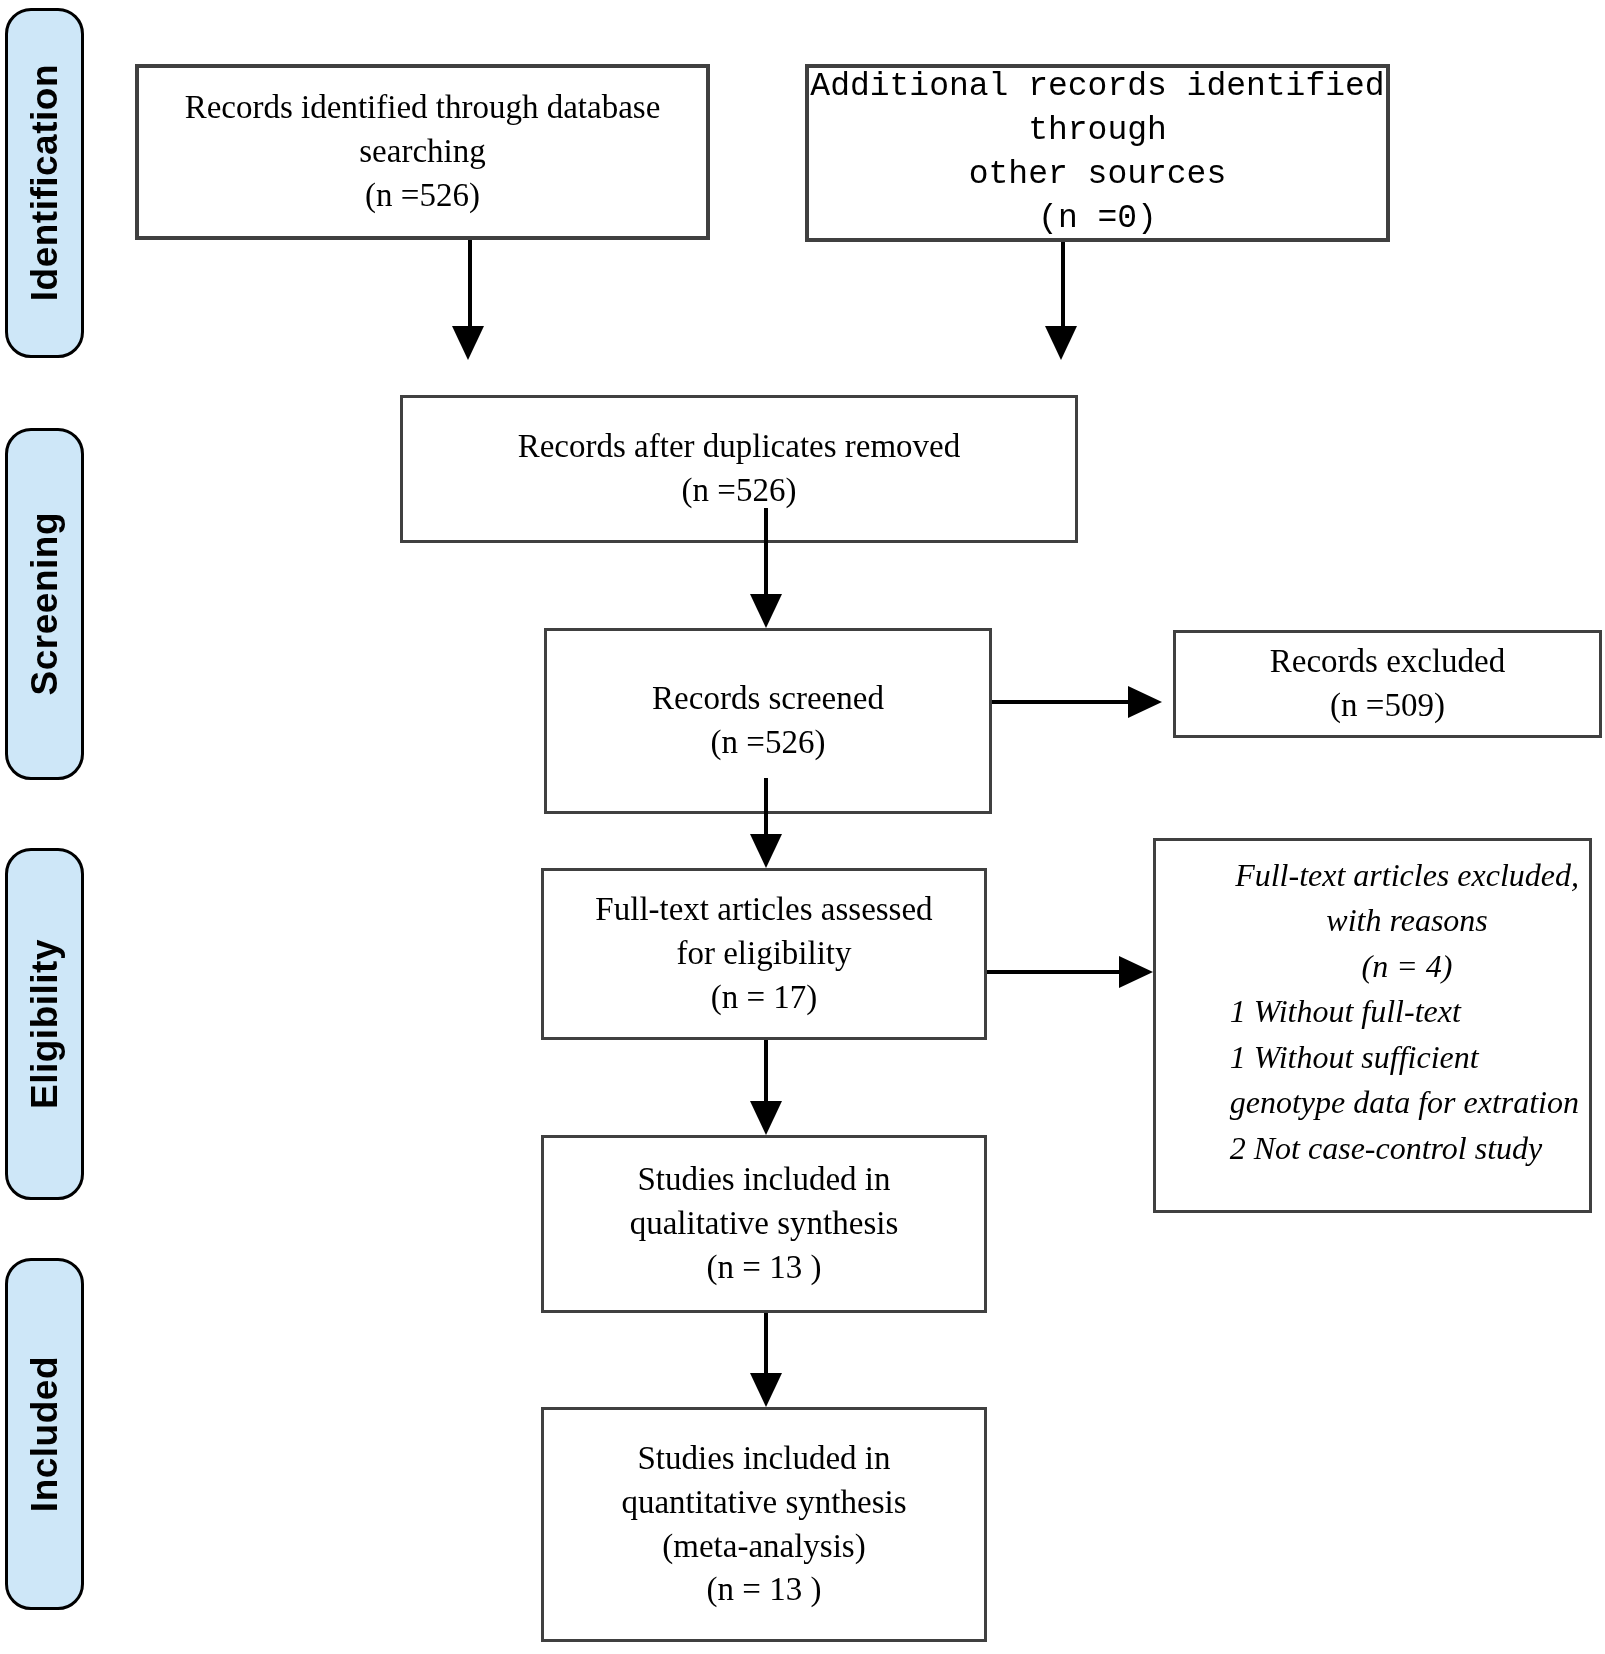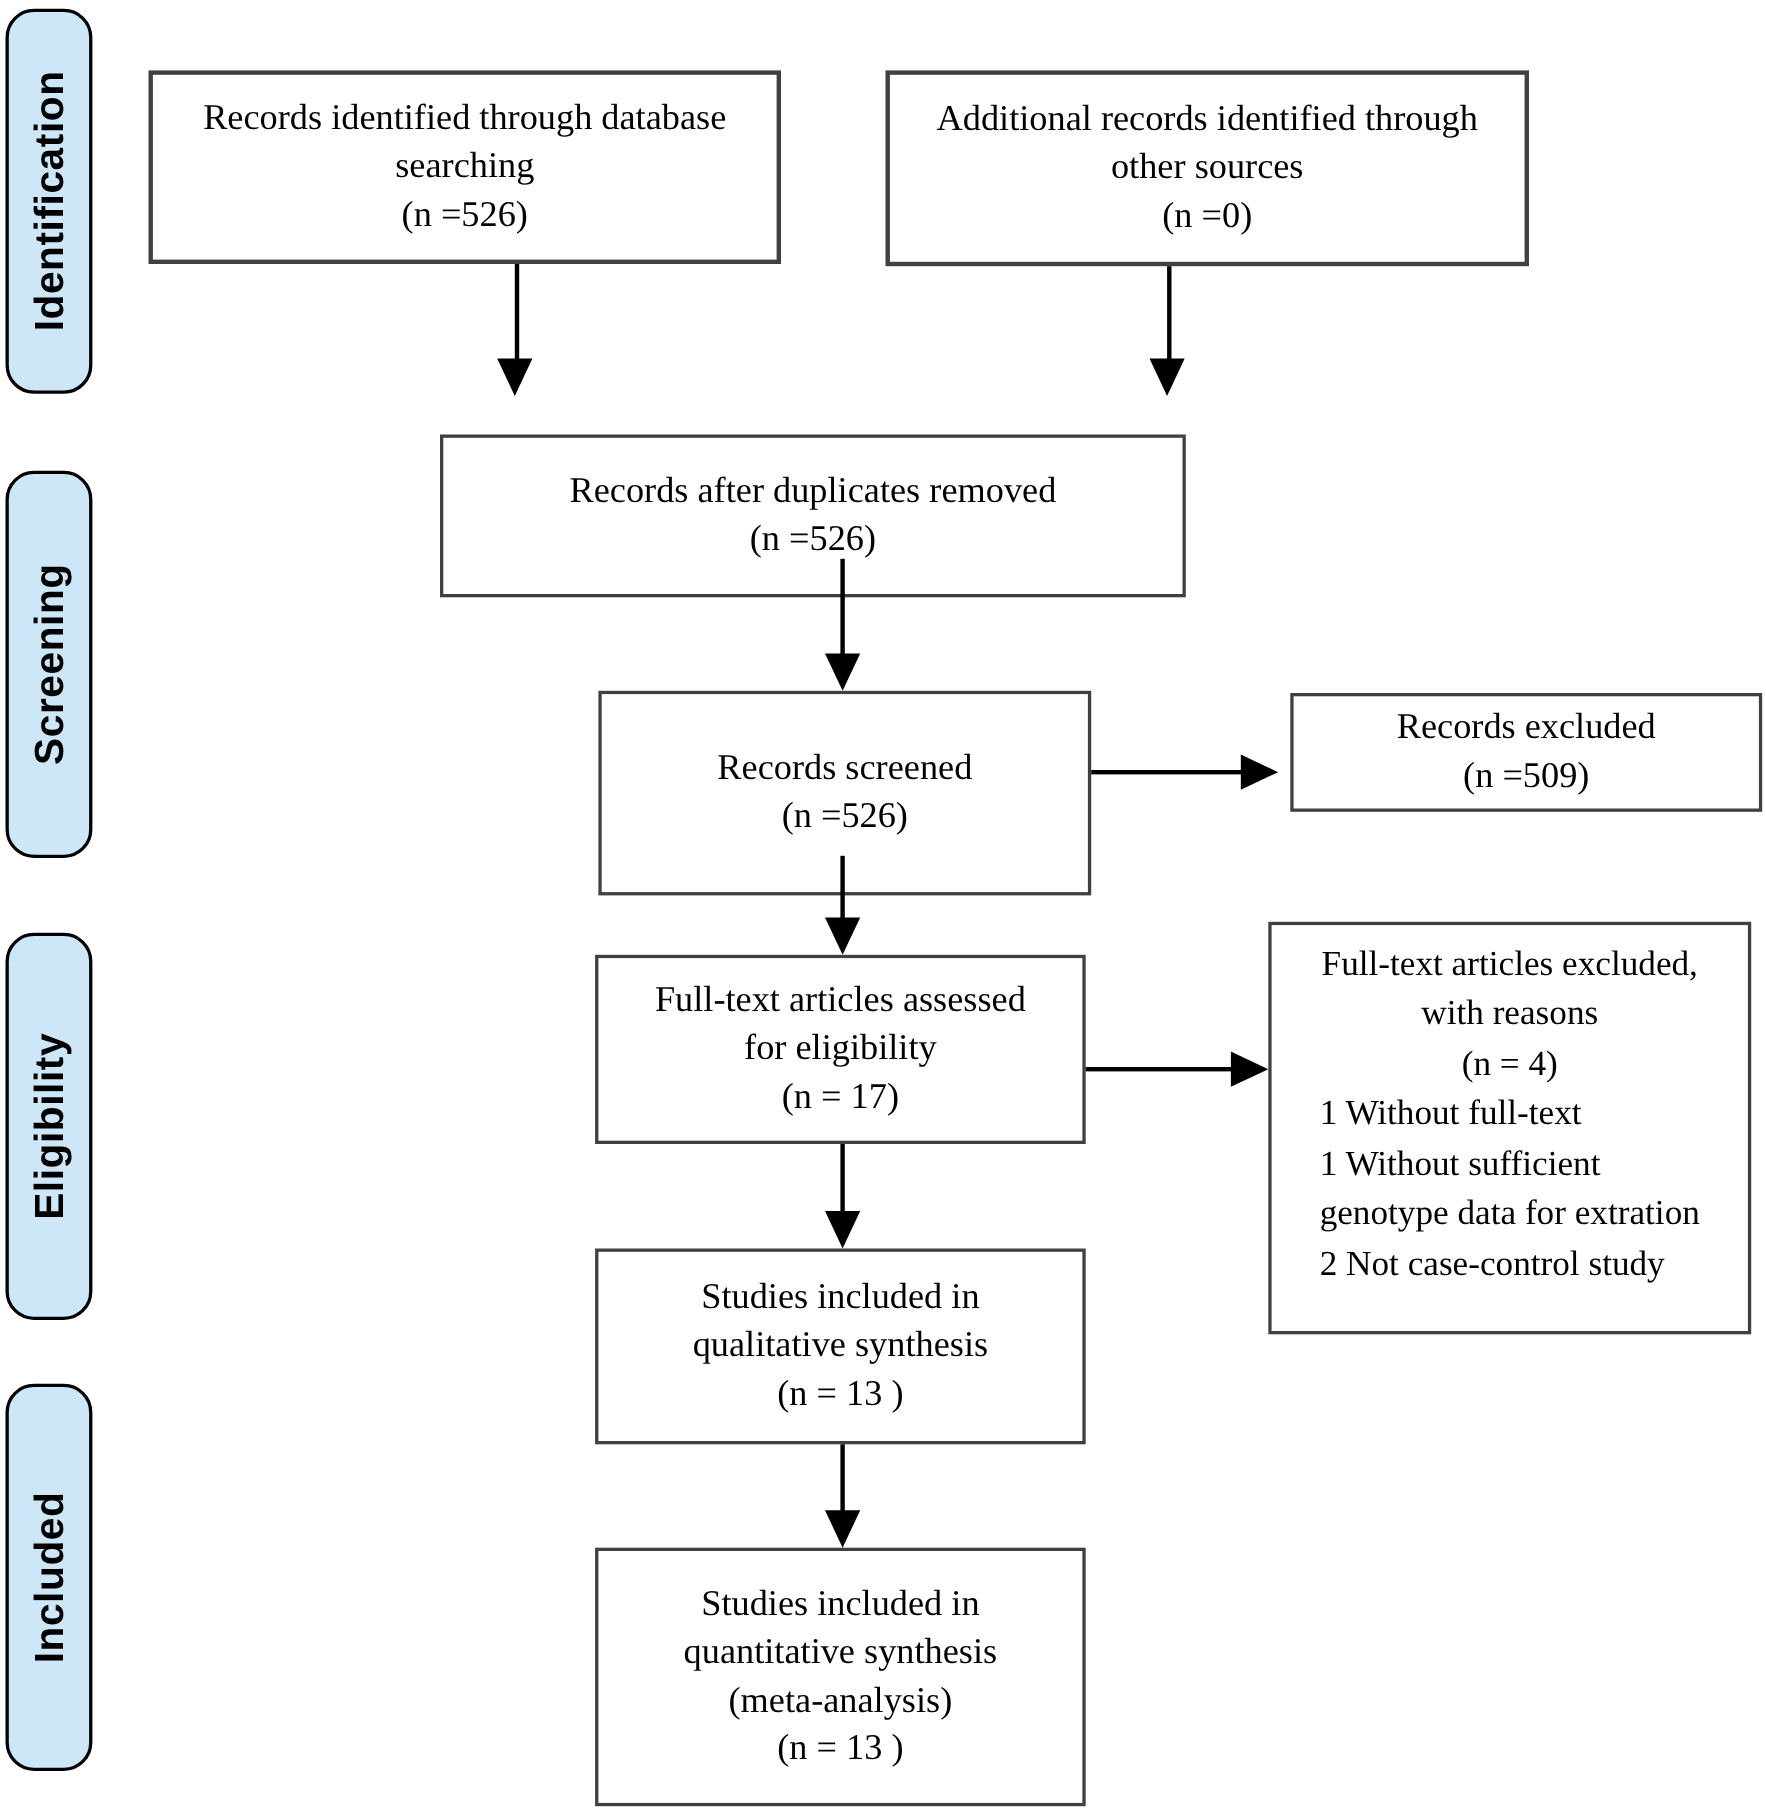--- a/index.html
+++ b/index.html
@@ -48,25 +48,26 @@
     align-items: center;
     justify-content: center;
     text-align: center;
     font-size: 33px;
     line-height: 1.33;
     white-space: pre-line;
   }
   .fbox.thick { border-width: 4px; }
   .fbox.reasons-box {
     flex-direction: column;
-    align-items: center;
+    align-items: flex-end;
     justify-content: flex-start;
     padding: 12px 10px 28px 10px;
     font-size: 32px;
     line-height: 1.42;
+    font-style: italic;
   }
   .reasons-box .centered-part { text-align: center; white-space: pre-line; }
   .reasons-box .left-part { text-align: left; white-space: pre-line; }
   
   .vline {
     position: absolute;
     width: 4px;
     background: #000000;
   }
   .hline {
@@ -106,21 +107,21 @@
     <span class="vtext">Eligibility</span>
   </div>
   <div class="phase-bar" style="top:1258px; height:352px;">
     <span class="vtext">Included</span>
   </div>
 
   <div class="fbox thick" style="left:135px; top:64px; width:575px; height:176px;">Records identified through database
 searching
 (n =526)</div>
 
-  <div class="fbox thick" style="left:805px; top:64px; width:585px; height:178px;">Additional records identified through
+  <div class="fbox thick" style="left:805px; top:64px; width:585px; height:178px;font-family:Liberation Mono, monospace;">Additional records identified through
 other sources
 (n =0)</div>
 
   <div class="fbox" style="left:400px; top:375px; width:678px; height:148px;margin-top:20px;">Records after duplicates removed
 (n =526)</div>
 
   <div class="fbox" style="left:544px; top:628px; width:448px; height:186px;">Records screened
 (n =526)</div>
 
   <div class="fbox" style="left:1163px; top:630px; width:429px; height:108px;margin-left:10px;">Records excluded

